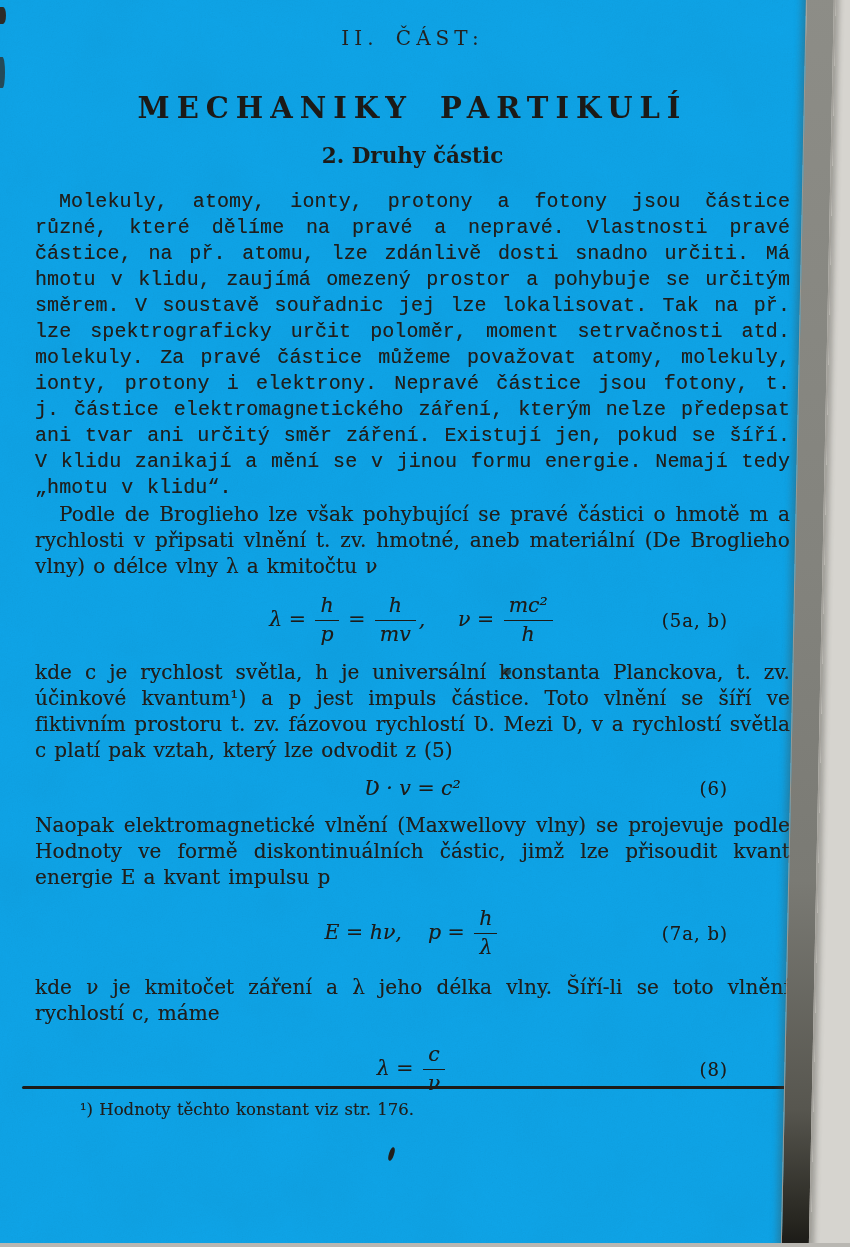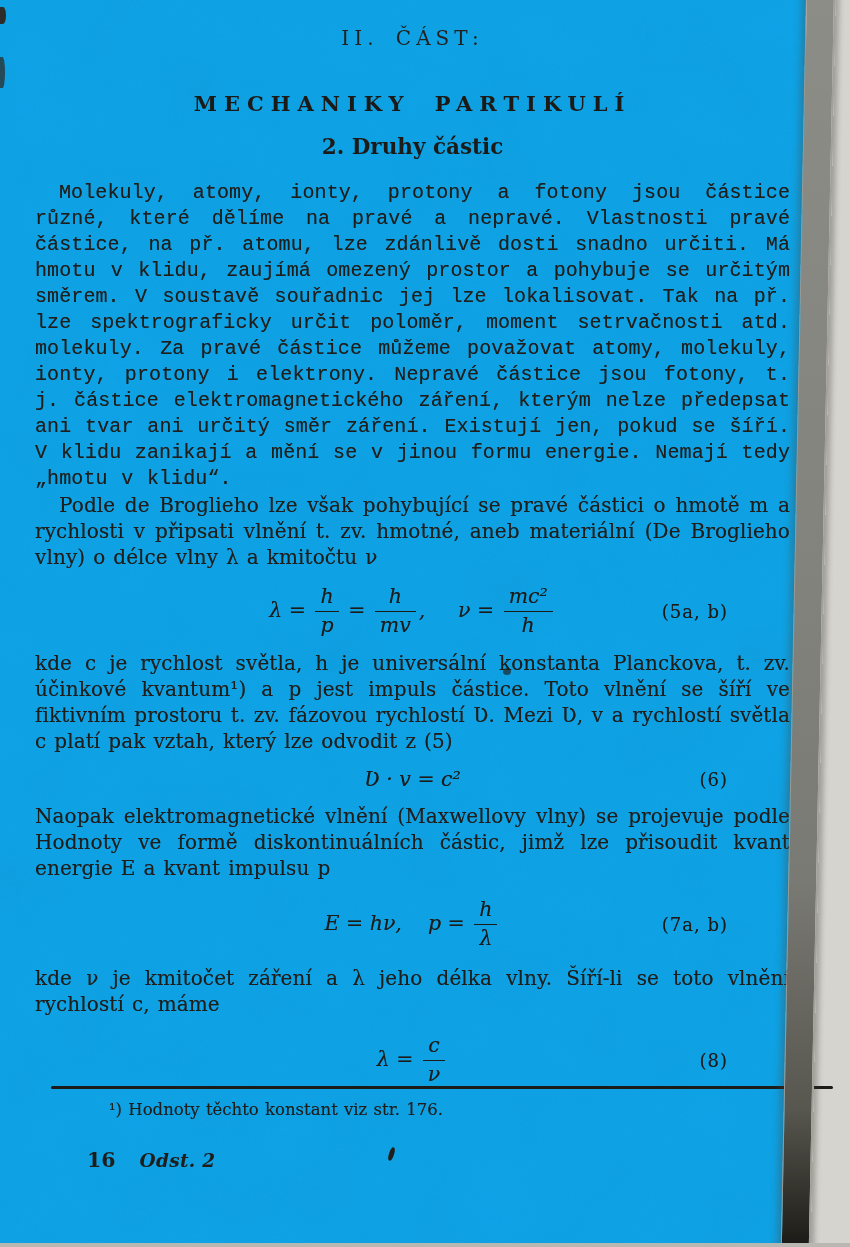--- a/index.html
+++ b/index.html
@@ -27,21 +27,21 @@
   .mark2{left:0;top:57px;width:5px;height:31px;border-radius:0 60% 60% 0;opacity:.75;}
   .speck{position:absolute;z-index:4;background:#211f1b;}
   .speck1{left:389px;top:1147px;width:5px;height:14px;border-radius:45%;transform:rotate(18deg);}
   .speck2{left:503px;top:668px;width:8px;height:7px;border-radius:50%;opacity:.65;filter:blur(.4px);}
   .content{position:relative;z-index:2;padding:26px 60px 0 35px;}
   .part-label{
     text-align:center;font-size:20px;letter-spacing:5px;word-spacing:6px;
     color:#242220;
   }
   .title{
-    margin:41px 0 0 0;text-align:center;font-size:21px;font-weight:bold;
+    margin:41px 0 0 0;text-align:center;font-size:29px;font-weight:bold;
     letter-spacing:7px;word-spacing:10px;color:#1c1a17;
   }
   .section{
     margin:18px 0 0 0;text-align:center;font-size:21.5px;font-weight:bold;color:#1d1b18;
   }
   p.body{
     margin:0;font-size:20px;line-height:26px;text-align:justify;
     word-spacing:1.5px;letter-spacing:.1px;
     text-shadow:0 0 .5px rgba(32,30,27,.55);
   }
@@ -55,21 +55,21 @@
   .eq-label{
     position:absolute;right:62px;top:50%;transform:translateY(-50%);
     font-style:normal;font-size:18px;letter-spacing:1px;
   }
   .frac{display:inline-block;vertical-align:middle;text-align:center;margin:0 3px;line-height:1.15;}
   .frac .num{display:block;padding:0 5px 2px;border-bottom:1.7px solid #1d1b18;}
   .frac .den{display:block;padding:2px 5px 0;}
   .eq-m14{margin:15px 0 13px;}
   .eq-m10{margin:13px 0 12px;}
   .eq-m16{margin:17px 0 15px;}
-  .bottom{position:absolute;left:0;right:0;top:1086px;z-index:2;padding-left:29px;}
+  .bottom{position:absolute;left:0;right:0;top:1086px;z-index:2;}
   .rule{margin-left:22px;width:782px;height:3px;background:#1c1b18;border-radius:2px;}
   .footnote{
     margin:11px 0 0 80px;font-size:16.5px;word-spacing:1px;
     text-shadow:0 0 .4px rgba(32,30,27,.5);
   }
   .footer-line{margin:29px 0 0 58px;display:flex;align-items:baseline;}
   .pagenum{font-size:20.5px;font-weight:bold;}
   .odst{font-size:18.5px;font-style:italic;font-weight:bold;margin-left:24px;letter-spacing:.3px;}
 </style>
 </head>
@@ -130,19 +130,15 @@
     <div class="equation eq-m16">
       <span class="eq-body"><span>λ = </span><span class="frac"><span class="num">c</span><span class="den">ν</span></span></span>
       <span class="eq-label">(8)</span>
     </div>
 
   </div>
 
   <div class="bottom">
     <div class="rule"></div>
     <p class="footnote">¹) Hodnoty těchto konstant viz str. 176.</p>
-    <div class="footer-line">
-      <span class="pagenum">16</span>
-      <span class="odst">Odst. 2</span>
-    </div>
   </div>
 
 </div>
 
 </body></html>

